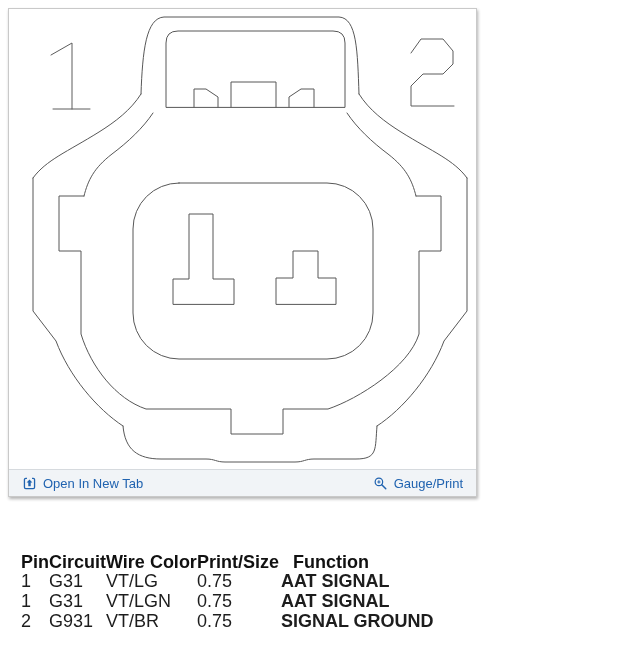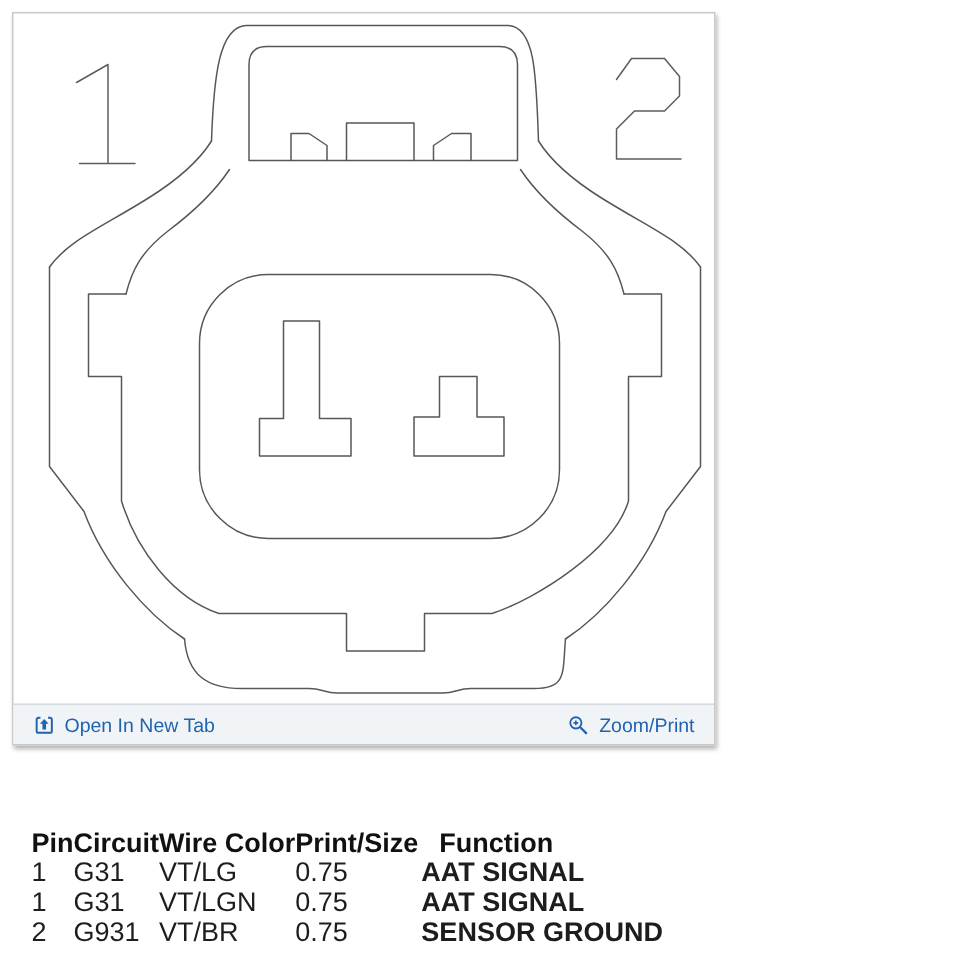--- a/index.html
+++ b/index.html
@@ -116,21 +116,21 @@
       <span>Open In New Tab</span>
     </a>
     <a class="tb-link">
       <span>
         <svg width="15" height="15" viewBox="0 0 16 16">
           <circle cx="6.3" cy="6.3" r="4" fill="none" stroke="currentColor" stroke-width="1.3"></circle>
           <path d="M6.3,4.6 V8 M4.6,6.3 H8" stroke="currentColor" stroke-width="1.1"></path>
           <path d="M9.4,9.4 L13.6,13.6" stroke="currentColor" stroke-width="1.6" stroke-linecap="round"></path>
         </svg>
       </span>
-      <span>Zoom/Print</span>
+      <span>Gauge/Print</span>
     </a>
   </div>
 </div>
 
 <table class="pinout">
   <thead>
     <tr>
       <th class="c1">Pin</th>
       <th class="c2">Circuit</th>
       <th class="c3">Wire Color</th>
@@ -151,16 +151,16 @@
       <td class="c2">G31</td>
       <td class="c3">VT/LGN</td>
       <td class="c4">0.75</td>
       <td class="c5">AAT SIGNAL</td>
     </tr>
     <tr>
       <td class="c1">2</td>
       <td class="c2">G931</td>
       <td class="c3">VT/BR</td>
       <td class="c4">0.75</td>
-      <td class="c5">SENSOR GROUND</td>
+      <td class="c5">SIGNAL GROUND</td>
     </tr>
   </tbody>
 </table>
 
 </body></html>

